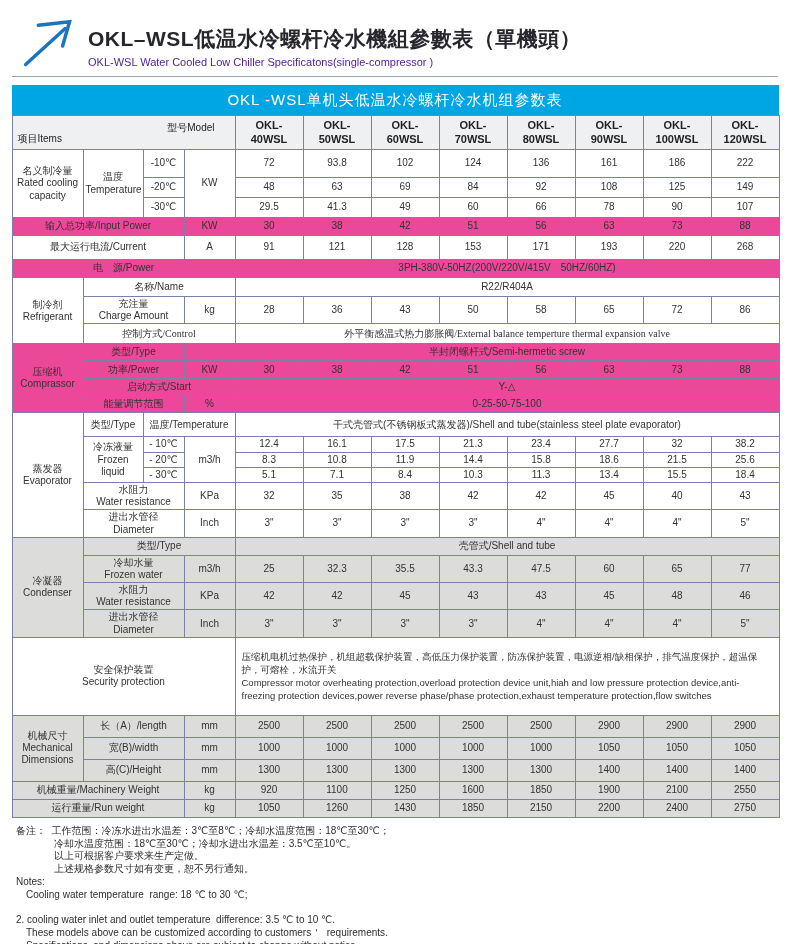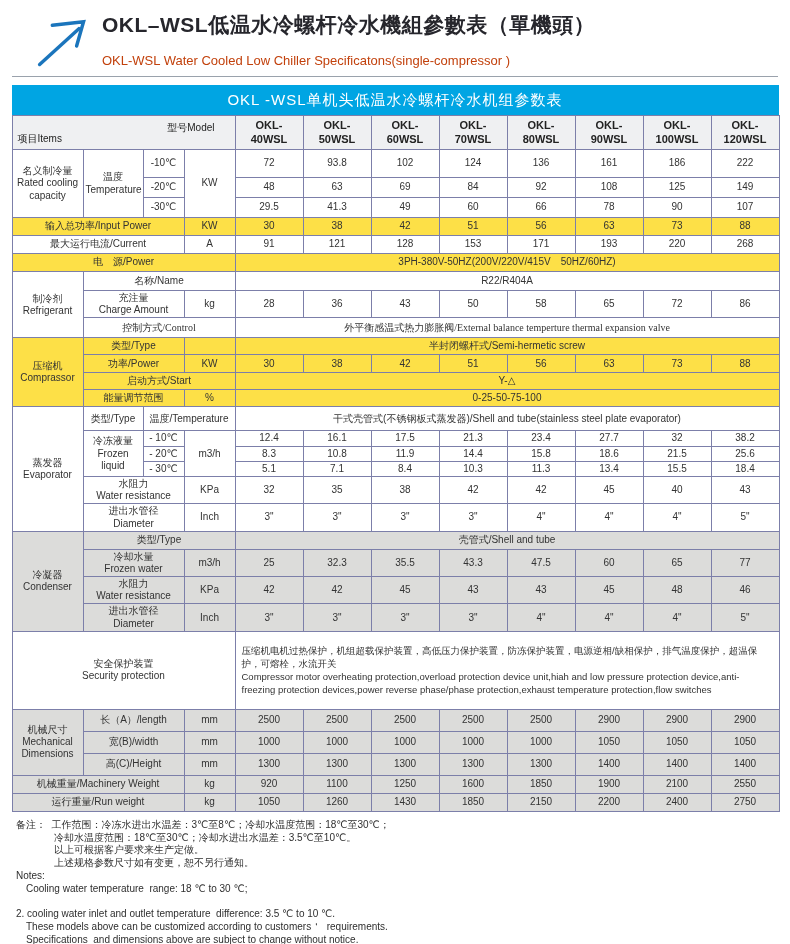--- a/index.html
+++ b/index.html
@@ -4,42 +4,42 @@
 <style>
   * { box-sizing: border-box; }
   html,body { margin:0; padding:0; }
   body {
     width:790px; height:944px; overflow:hidden;
     background:#ffffff;
     font-family:"Liberation Sans","DejaVu Sans",sans-serif;
     color:#333;
   }
   
-  .page-header { display:flex; align-items:center; gap:12px; padding:12px 16px 0 32px; }
+  .page-header { display:flex; align-items:flex-end; gap:12px; padding:12px 16px 0 18px; }
   .arrow-wrap { width:58px; height:52px; flex:0 0 auto; margin-top:4px; }
   .title-zh { font-size:21px; font-weight:bold; color:#26262c; letter-spacing:0.5px; line-height:1.25; }
-  .title-en { font-size:13px; color:#c2410c; margin-top:14px; }
+  .title-en { font-size:11px; color:#4c1d95; margin-top:4px; }
   .head-rule { border:none; border-top:1px solid #9aa2ac; margin:8px 12px 8px 12px; }
 
   
   .table-wrap { width:767px; margin:2px auto 0 auto; }
   .table-title {
     height:30px; background:#00a5e3; color:#ffffff;
     display:flex; align-items:center; justify-content:center;
     font-size:15px; letter-spacing:1px; border:1px solid #00a5e3;
   }
   table.spec { border-collapse:collapse; table-layout:fixed; width:767px; }
   td {
     border:1px solid #7c7fa9;
     text-align:center; vertical-align:middle;
     font-size:10px; line-height:1.22; padding:1px 2px;
     white-space:pre-line; color:#333; overflow:hidden;
   }
   tr.hdr td { background:#eff0f2; font-size:11px; color:#222; }
-  tr.lt td { background:#fde047; }
+  tr.lt td { background:#ec4899; }
   tr.md td { background:#dcdcda; }
   td.diag {
     position:relative; background:#dde2e9;
     background-image:linear-gradient(to bottom right,
       transparent calc(50% - 0.8px), #8a8fa0 calc(50% - 0.8px),
       #8a8fa0 calc(50% + 0.2px), transparent calc(50% + 0.2px));
   }
   td.diag .di { position:absolute; left:5px; bottom:4px; font-size:10px; }
   td.diag .dm { position:absolute; right:20px; top:6px; font-size:10px; }
   td.sec { text-align:left; padding:3px 6px; font-size:9.5px; line-height:1.38; }
@@ -152,21 +152,21 @@
             <td>KW</td>
             <td>30</td>
             <td>38</td>
             <td>42</td>
             <td>51</td>
             <td>56</td>
             <td>63</td>
             <td>73</td>
             <td>88</td>
           </tr>
-          <tr style="height: 18px;">
+          <tr style="height: 24px;">
             <td colspan="3">最大运行电流/Current</td>
             <td>A</td>
             <td>91</td>
             <td>121</td>
             <td>128</td>
             <td>153</td>
             <td>171</td>
             <td>193</td>
             <td>220</td>
             <td>268</td>

